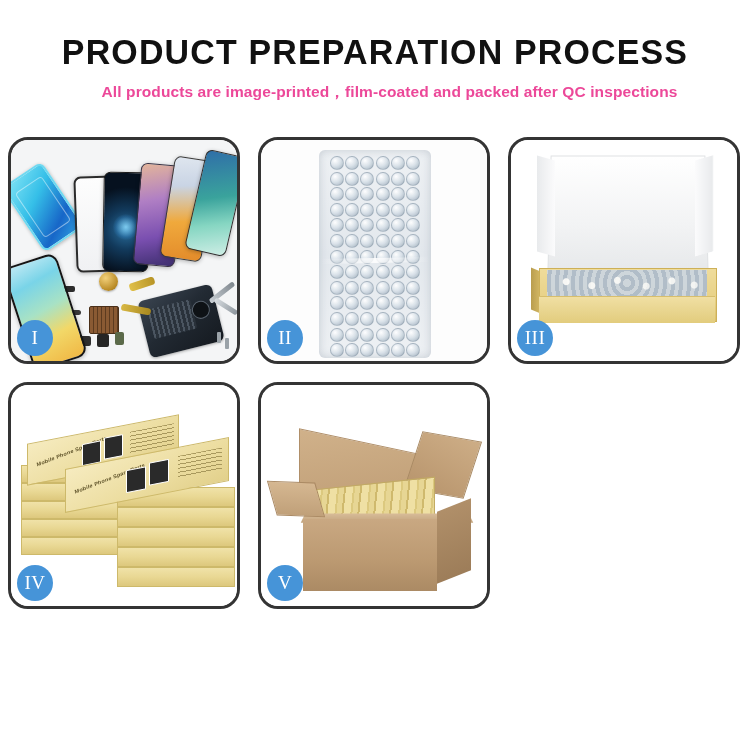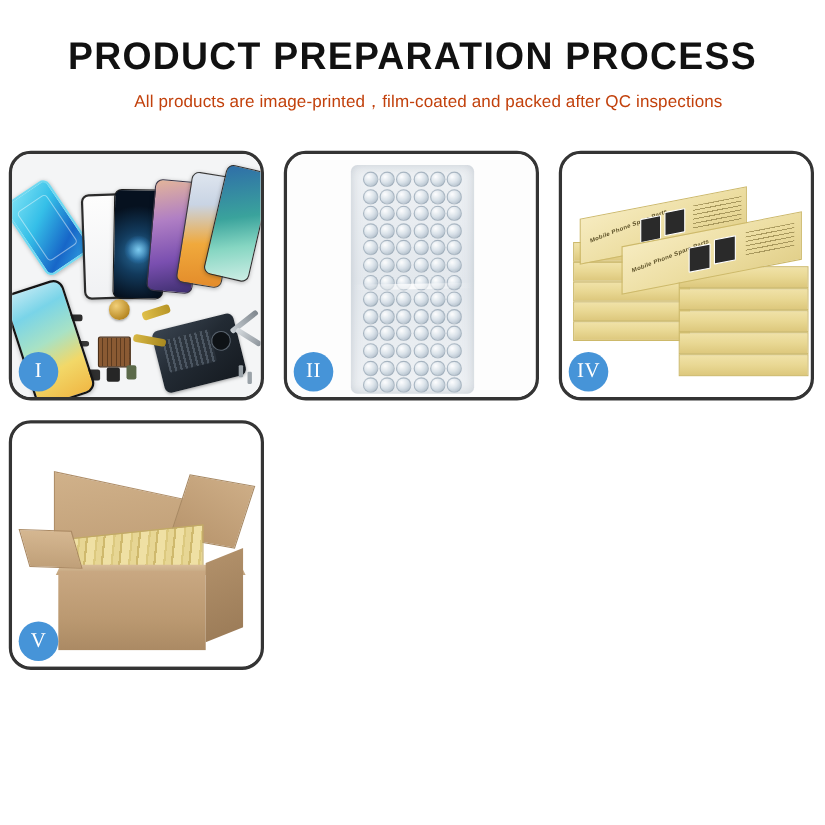--- a/index.html
+++ b/index.html
@@ -27,22 +27,22 @@
     letter-spacing: 1.2px;
     color: #111111;
     line-height: 1;
     white-space: nowrap;
     transform: scaleX(0.97);
   }
   .subtitle {
     margin-top: 13px;
     font-family: "Liberation Sans", sans-serif;
     font-size: 15.5px;
-    font-weight: normal;
-    color: #c2410c;
+    font-weight: bold;
+    color: #ec4899;
     letter-spacing: 0.1px;
     white-space: nowrap;
     padding-left: 29px;
   }
 
   
   .grid {
     position: absolute;
     top: 137px;
     left: 8px;
@@ -491,20 +491,33 @@
           <div class="bub"></div>
           <div class="bub"></div>
           <div class="bub"></div>
           <div class="bub"></div>
         </div>
       <div class="bw-seam"></div>
     </div>
     <div class="badge">II</div>
   </div>
 
+  <div class="panel">
+    <div class="scene">
+      <div class="p3-bg"></div>
+      <div class="b3-lid"></div>
+      <div class="b3-lidflapL"></div>
+      <div class="b3-lidflapR"></div>
+      <div class="b3-sideL"></div>
+      <div class="b3-tray"></div>
+      <div class="b3-fill"></div>
+      <div class="b3-trayfront"></div>
+    </div>
+    <div class="badge">III</div>
+  </div>
 
   <div class="panel">
     <div class="scene">
       <div class="p4-bg"></div>
       <div class="stack">
 
         <div class="sb" style="left:0px;  top:56px;  width:104px; height:16px;"></div>
         <div class="sb" style="left:0px;  top:74px;  width:104px; height:16px;"></div>
         <div class="sb" style="left:0px;  top:92px;  width:104px; height:16px;"></div>
         <div class="sb" style="left:0px;  top:110px; width:104px; height:16px;"></div>

